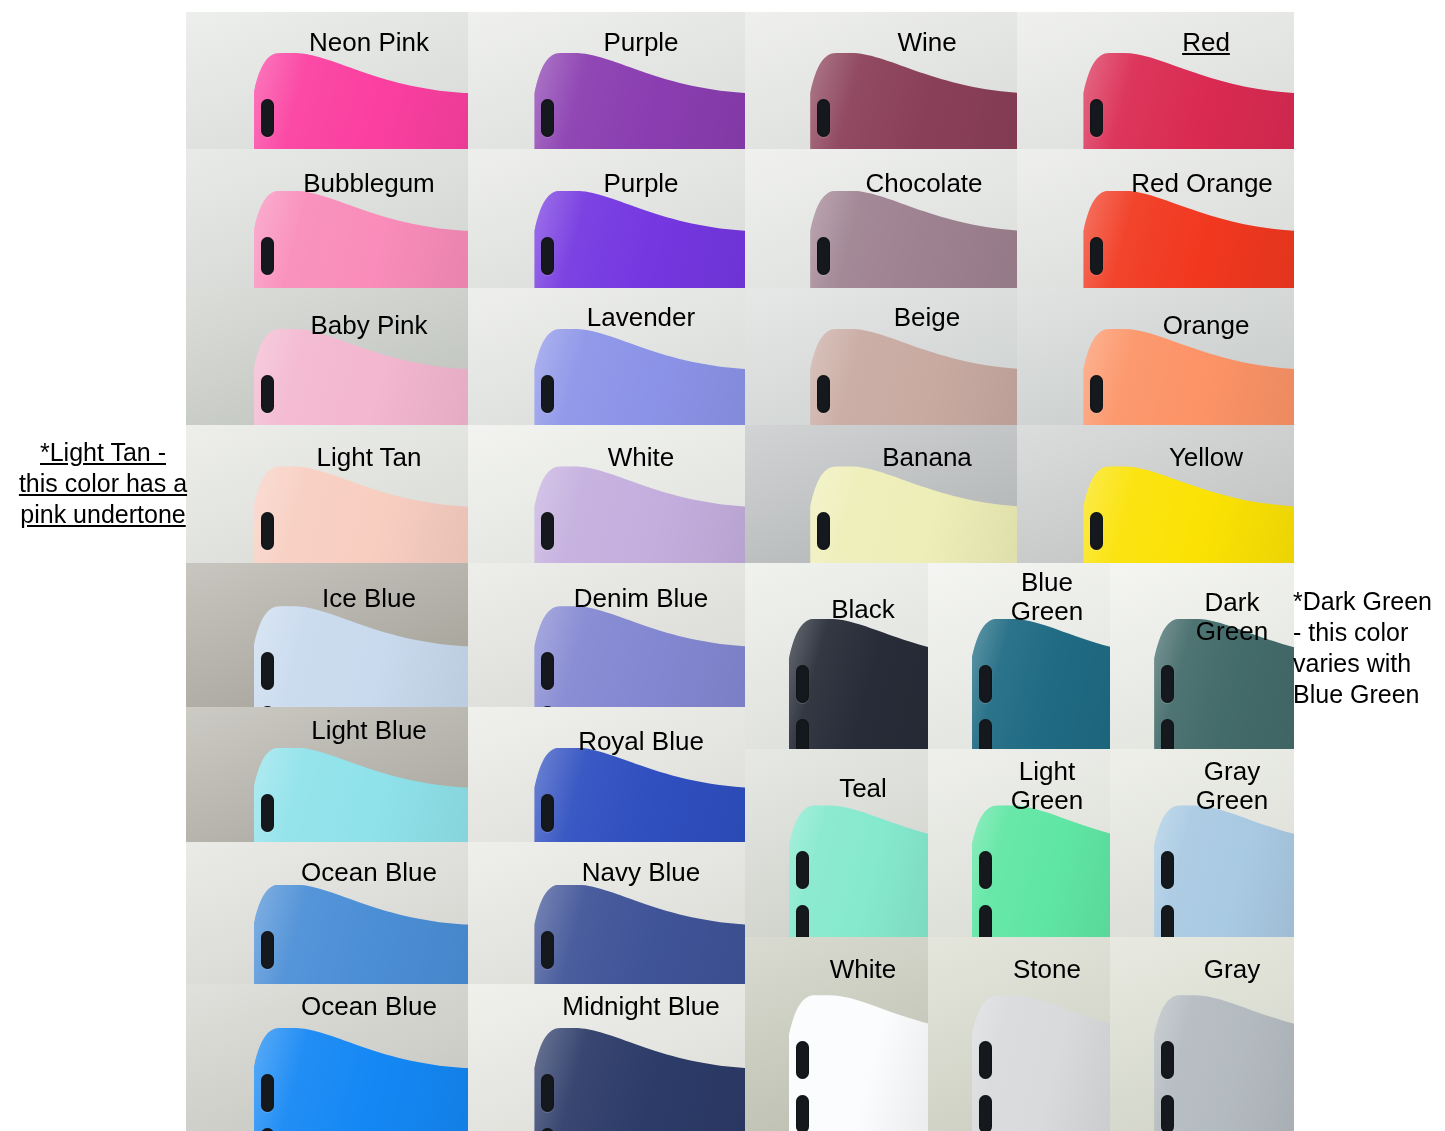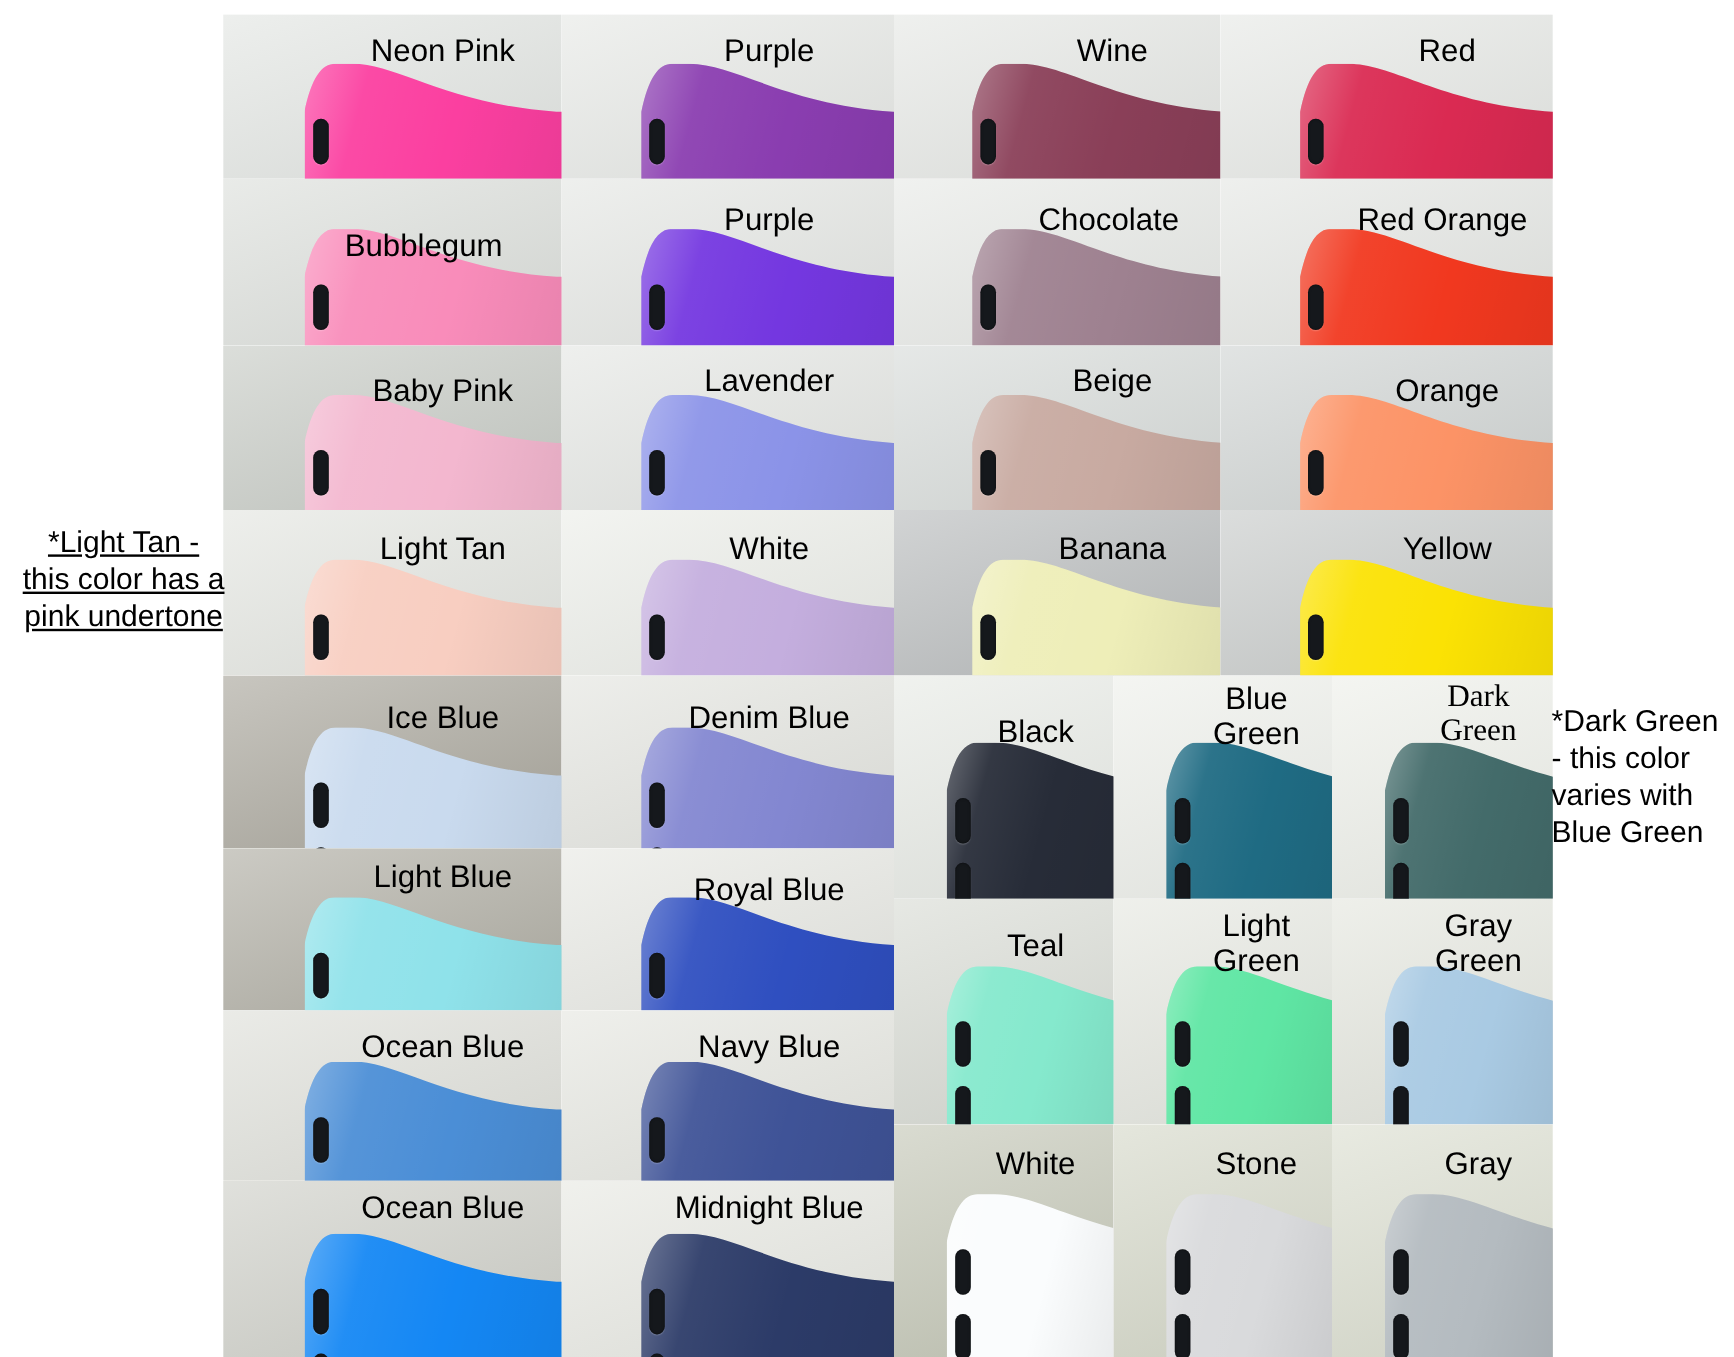--- a/index.html
+++ b/index.html
@@ -465,22 +465,22 @@
         </div>
       </div>
     </div>
 
   <div class="note" id="note-light-tan">*Light Tan - this color has a pink undertone</div>
   <div class="note" id="note-dark-green">*Dark Green - this color varies with Blue Green</div>
 
 <div class="label" style="left: 276px; top: 28px; width: 186px;">Neon Pink</div>
     <div class="label" style="left: 546px; top: 28px; width: 190px;">Purple</div>
     <div class="label" style="left: 838px; top: 28px; width: 178px;">Wine</div>
-    <div class="label" style="left: 1118px; top: 28px; width: 176px;">Red</div>
-    <div class="label" style="left: 260px; top: 169px; width: 186px; margin-top: 21px;">Bubblegum</div>
+    <div class="label" style="left: 1118px; top: 28px; width: 176px; text-decoration: underline;">Red</div>
+    <div class="label" style="left: 276px; top: 169px; width: 186px;">Bubblegum</div>
     <div class="label" style="left: 546px; top: 169px; width: 190px;">Purple</div>
     <div class="label" style="left: 832px; top: 169px; width: 184px;">Chocolate</div>
     <div class="label" style="left: 1110px; top: 169px; width: 184px;">Red Orange</div>
     <div class="label" style="left: 276px; top: 311px; width: 186px;">Baby Pink</div>
     <div class="label" style="left: 546px; top: 303px; width: 190px;">Lavender</div>
     <div class="label" style="left: 838px; top: 303px; width: 178px;">Beige</div>
     <div class="label" style="left: 1118px; top: 311px; width: 176px;">Orange</div>
     <div class="label" style="left: 276px; top: 443px; width: 186px;">Light Tan</div>
     <div class="label" style="left: 546px; top: 443px; width: 190px;">White</div>
     <div class="label" style="left: 838px; top: 443px; width: 178px;">Banana</div>
@@ -489,21 +489,21 @@
     <div class="label" style="left: 546px; top: 584px; width: 190px;">Denim Blue</div>
     <div class="label" style="left: 276px; top: 716px; width: 186px;">Light Blue</div>
     <div class="label" style="left: 546px; top: 716px; width: 190px; margin-top: 11px;">Royal Blue</div>
     <div class="label" style="left: 276px; top: 858px; width: 186px;">Ocean Blue</div>
     <div class="label" style="left: 546px; top: 858px; width: 190px;">Navy Blue</div>
     <div class="label" style="left: 276px; top: 992px; width: 186px;">Ocean Blue</div>
     <div class="label" style="left: 546px; top: 992px; width: 190px;">Midnight Blue</div>
     <div class="label" style="left: 800px; top: 595px; width: 126px;">Black</div>
     <div class="label" style="left: 985px; top: 568px; width: 124px;">Blue
 Green</div>
-    <div class="label" style="left: 1170px; top: 565px; width: 124px; font-family: Liberation Serif, serif;">Dark
+    <div class="label" style="left: 1170px; top: 588px; width: 124px;">Dark
 Green</div>
     <div class="label" style="left: 800px; top: 774px; width: 126px;">Teal</div>
     <div class="label" style="left: 985px; top: 757px; width: 124px;">Light
 Green</div>
     <div class="label" style="left: 1170px; top: 757px; width: 124px;">Gray
 Green</div>
     <div class="label" style="left: 800px; top: 955px; width: 126px;">White</div>
     <div class="label" style="left: 985px; top: 955px; width: 124px;">Stone</div>
     <div class="label" style="left: 1170px; top: 955px; width: 124px;">Gray</div>
   </div>

